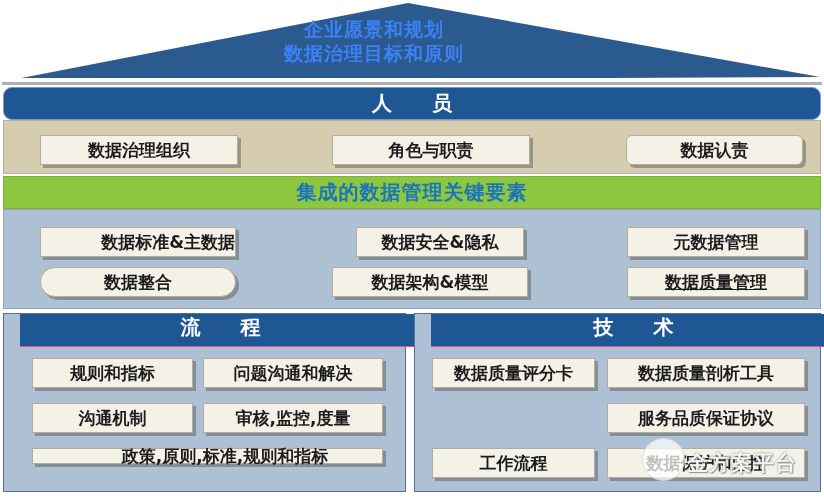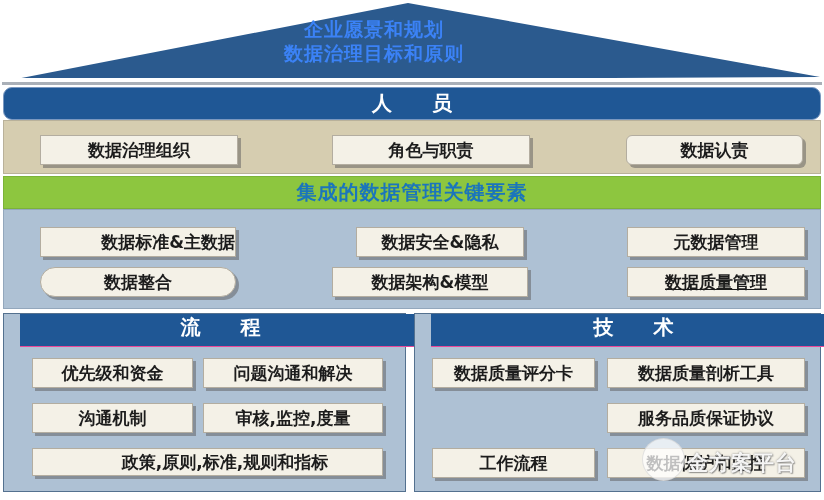--- a/index.html
+++ b/index.html
@@ -118,32 +118,32 @@
   <div class="chip" style="left:627px;top:267px;width:178px;text-decoration:underline;">
     <span>数据质量管理</span>
   </div>
 
   <div class="panel" style="left:3px;width:403px;">
     <div class="panel-hdr">
       <span>流　　程</span>
     </div>
   </div>
   <div class="chip" style="left:32px;top:358px;width:161px;">
-    <span>优先级和资金</span>
+    <span>规则和指标</span>
   </div>
   <div class="chip" style="left:203px;top:358px;width:180px;">
     <span>问题沟通和解决</span>
   </div>
   <div class="chip" style="left:32px;top:403px;width:161px;">
     <span>沟通机制</span>
   </div>
   <div class="chip" style="left:203px;top:403px;width:180px;">
     <span>审核,监控,度量</span>
   </div>
-  <div class="chip" style="left:32px;top:448px;width:351px;height:28px;padding-left:35px;">
+  <div class="chip" style="left:32px;top:448px;width:351px;height:16px;padding-left:35px;">
     <span>政策,原则,标准,规则和指标</span>
   </div>
 
   <div class="panel" style="left:414px;width:407px;">
     <div class="panel-hdr">
       <span>技　　术</span>
     </div>
   </div>
   <div class="chip" style="left:432px;top:358px;width:163px;">
     <span>数据质量评分卡</span>

